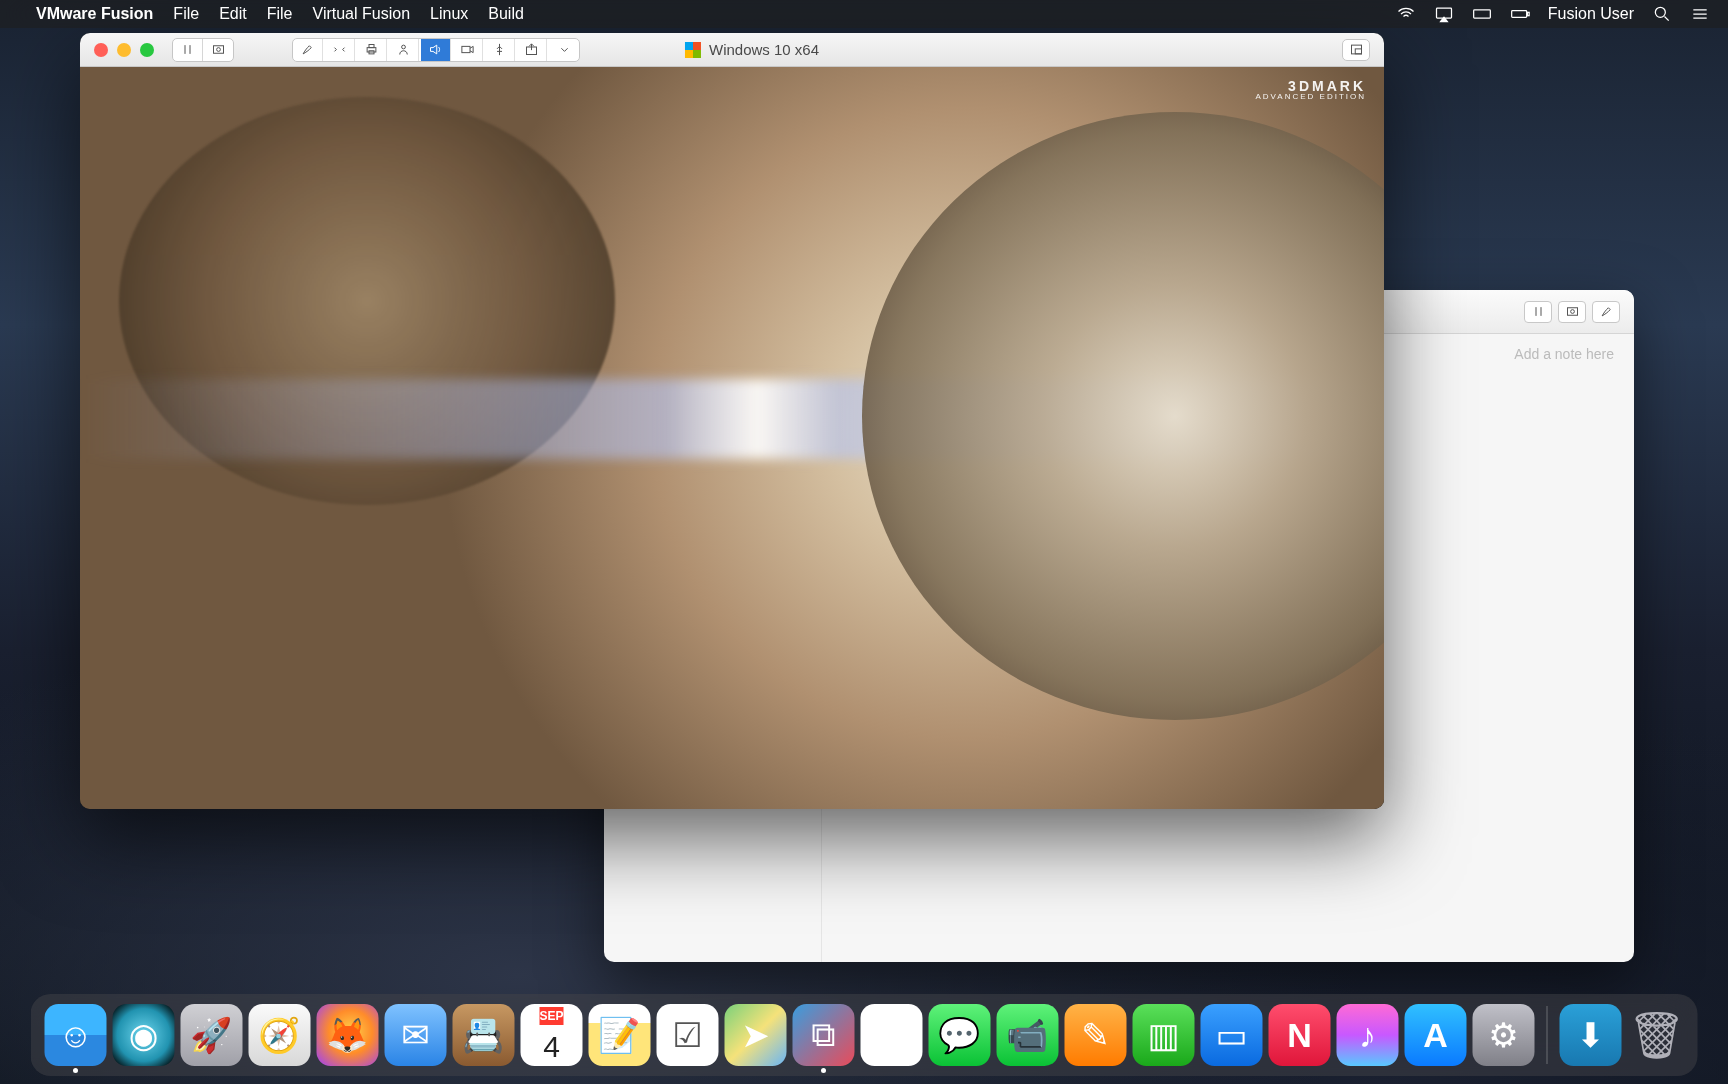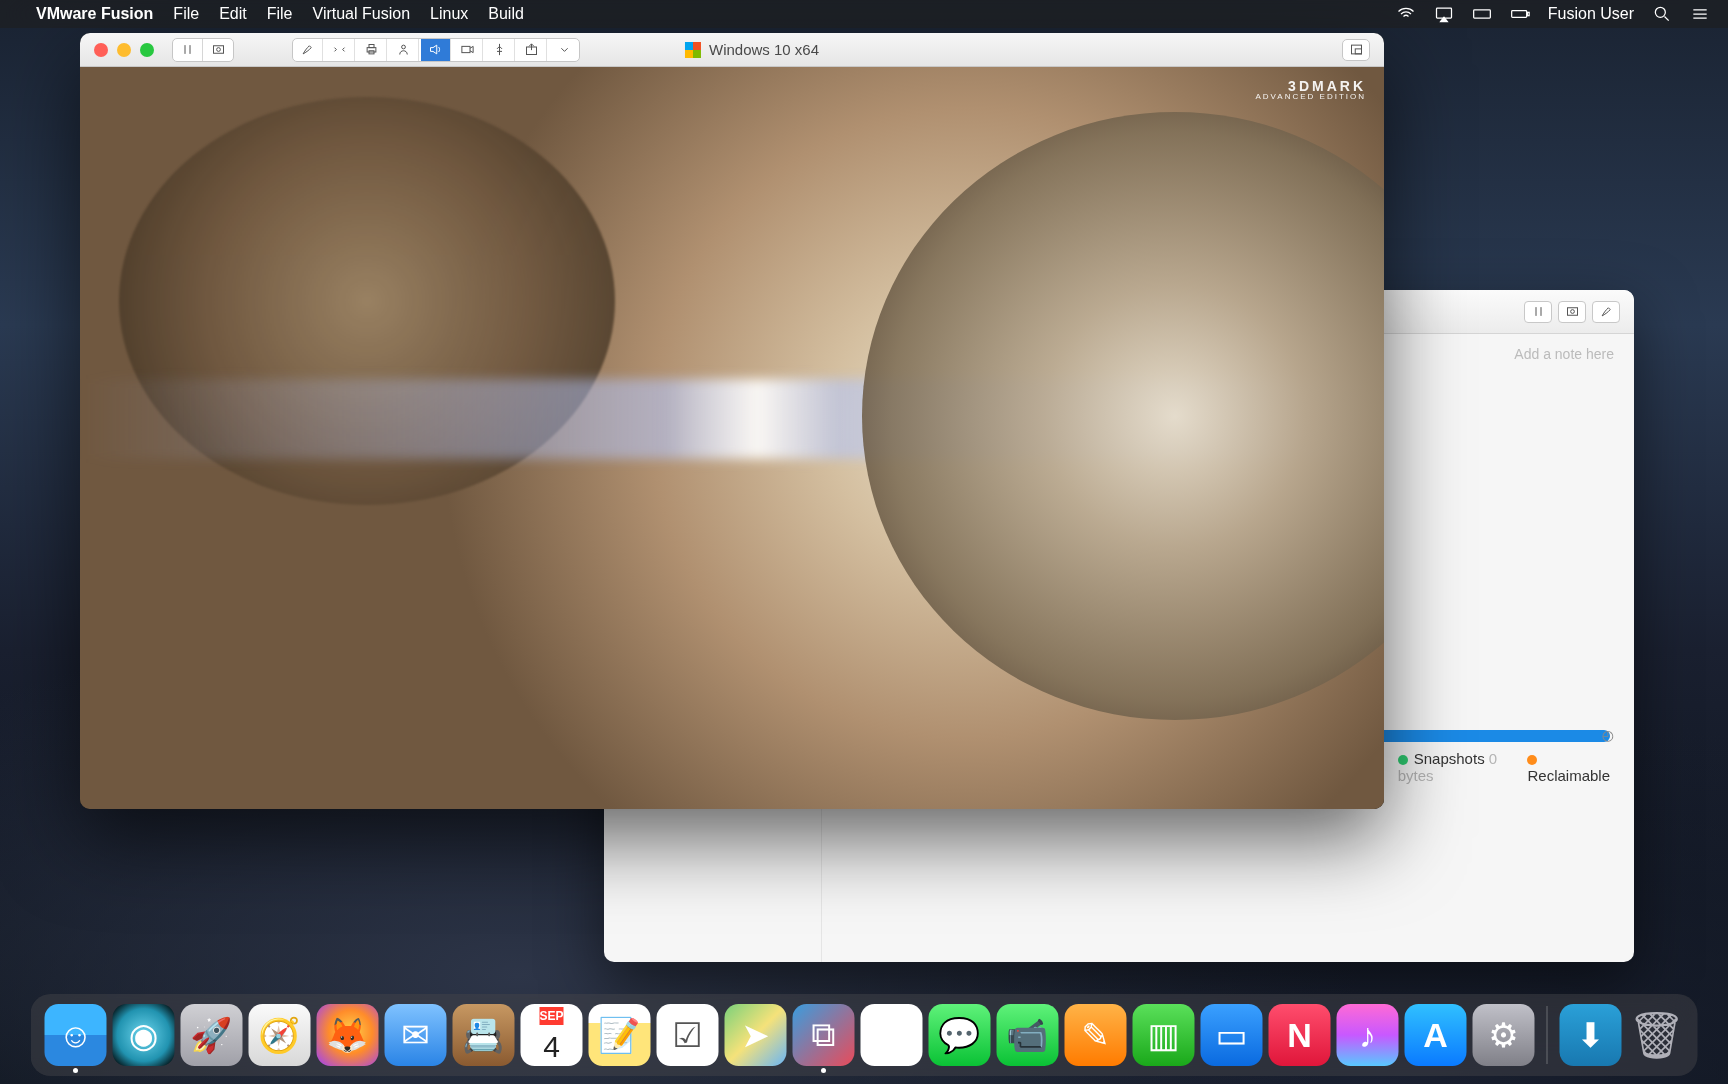--- a/index.html
+++ b/index.html
@@ -220,28 +220,20 @@
       <div class="note">Add a note here</div>
       <div class="specs">
         <div>
           <div><span>4 Processor Cores</span> <span style="color:#1b8ae6">ⓘ</span></div>
           <div>12288 MB Memory</div>
         </div>
         <div>
           <div><span>IP:</span> <span>172.16.139.128</span> <span style="color:#1b8ae6">ⓘ</span></div>
           <div><span>MAC:</span> <span>00:0C:29:86:BD:A3</span></div>
         </div>
-        <div style="flex:1">
-          <div class="bar"></div>
-          <div class="legend">
-            <span><span class="sw" style="background:#1b8ae6"></span><span>Hard Disks</span><span class="dim">21.3 MB</span></span>
-            <span><span class="sw" style="background:#2ecc71"></span><span>Snapshots</span><span class="dim">0 bytes</span></span>
-            <span><span class="sw" style="background:#ff8c1a"></span><span>Reclaimable</span></span>
-          </div>
-        </div>
       </div>
     </div>
   </div>
 </div>
 
 <div class="win-front">
   <div class="tb">
     <div class="traffic">
       <span class="tl-r"></span>
       <span class="tl-y"></span>

